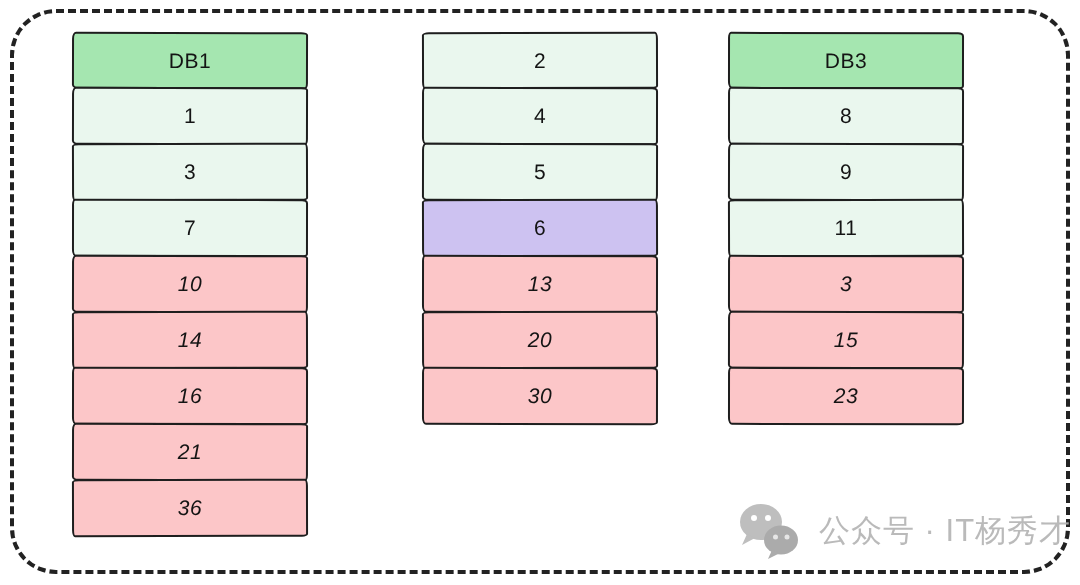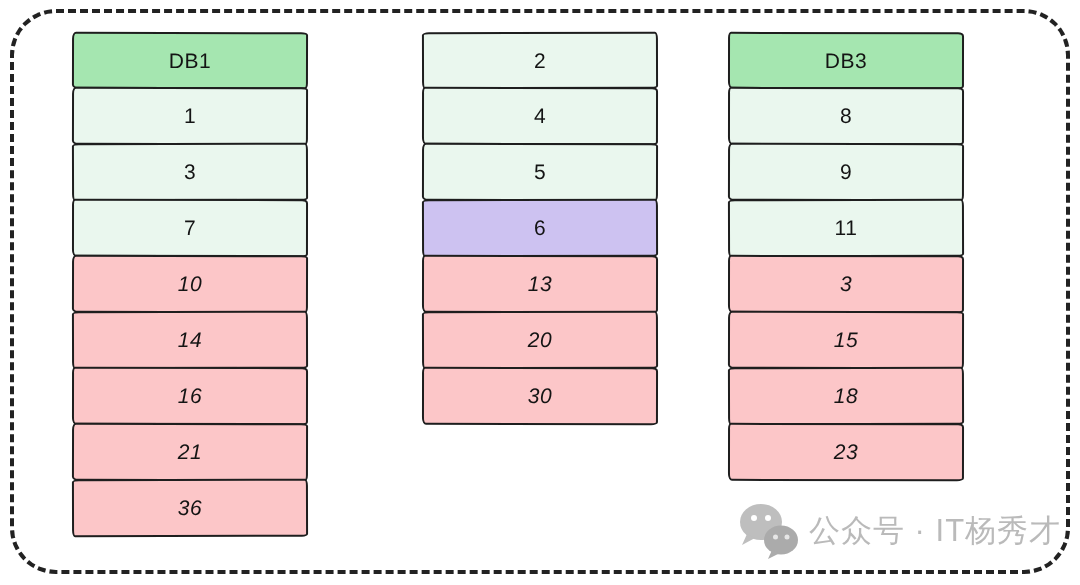--- a/index.html
+++ b/index.html
@@ -61,21 +61,21 @@
   .cell.header   { background: var(--header-green, #a5e6b0); }
   .cell.green    { background: var(--slot-green, #eaf7ee); }
   .cell.pink     { background: var(--slot-pink, #fcc6c8); font-style: italic; }
   .cell.purple   { background: var(--slot-purple, #cdc2f1); }
   .watermark {
     position: absolute;
     left: 735px;
     top: 500px;
     display: flex;
     align-items: center;
-    gap: 6px;
+    gap: 16px;
     z-index: 5;
     pointer-events: none;
     justify-content: space-between;
   }
   .watermark .wm-text {
     font-size: 31px;
     color: var(--watermark-gray, #b3b3b3);
     opacity: 0.9;
     letter-spacing: 1px;
     white-space: nowrap;
@@ -109,21 +109,20 @@
         <div class="cell pink w1">20</div>
         <div class="cell pink w2">30</div>
       </div>
       <div class="column c2">
         <div class="cell header w2">DB3</div>
         <div class="cell green w2">8</div>
         <div class="cell green w0">9</div>
         <div class="cell green w1">11</div>
         <div class="cell pink w2">3</div>
         <div class="cell pink w0">15</div>
-        <div class="cell pink w1">18</div>
         <div class="cell pink w2">23</div>
       </div>
     </div>
 
   <div class="watermark">
     <svg class="wm-icon" width="68" height="62" viewBox="0 0 68 62" aria-hidden="true">
       <g fill="#a9a9a9">
         <ellipse cx="26" cy="22" rx="21" ry="18"></ellipse>
         <path d="M12 34 L7 45 L20 38 Z"></path>
       </g>

